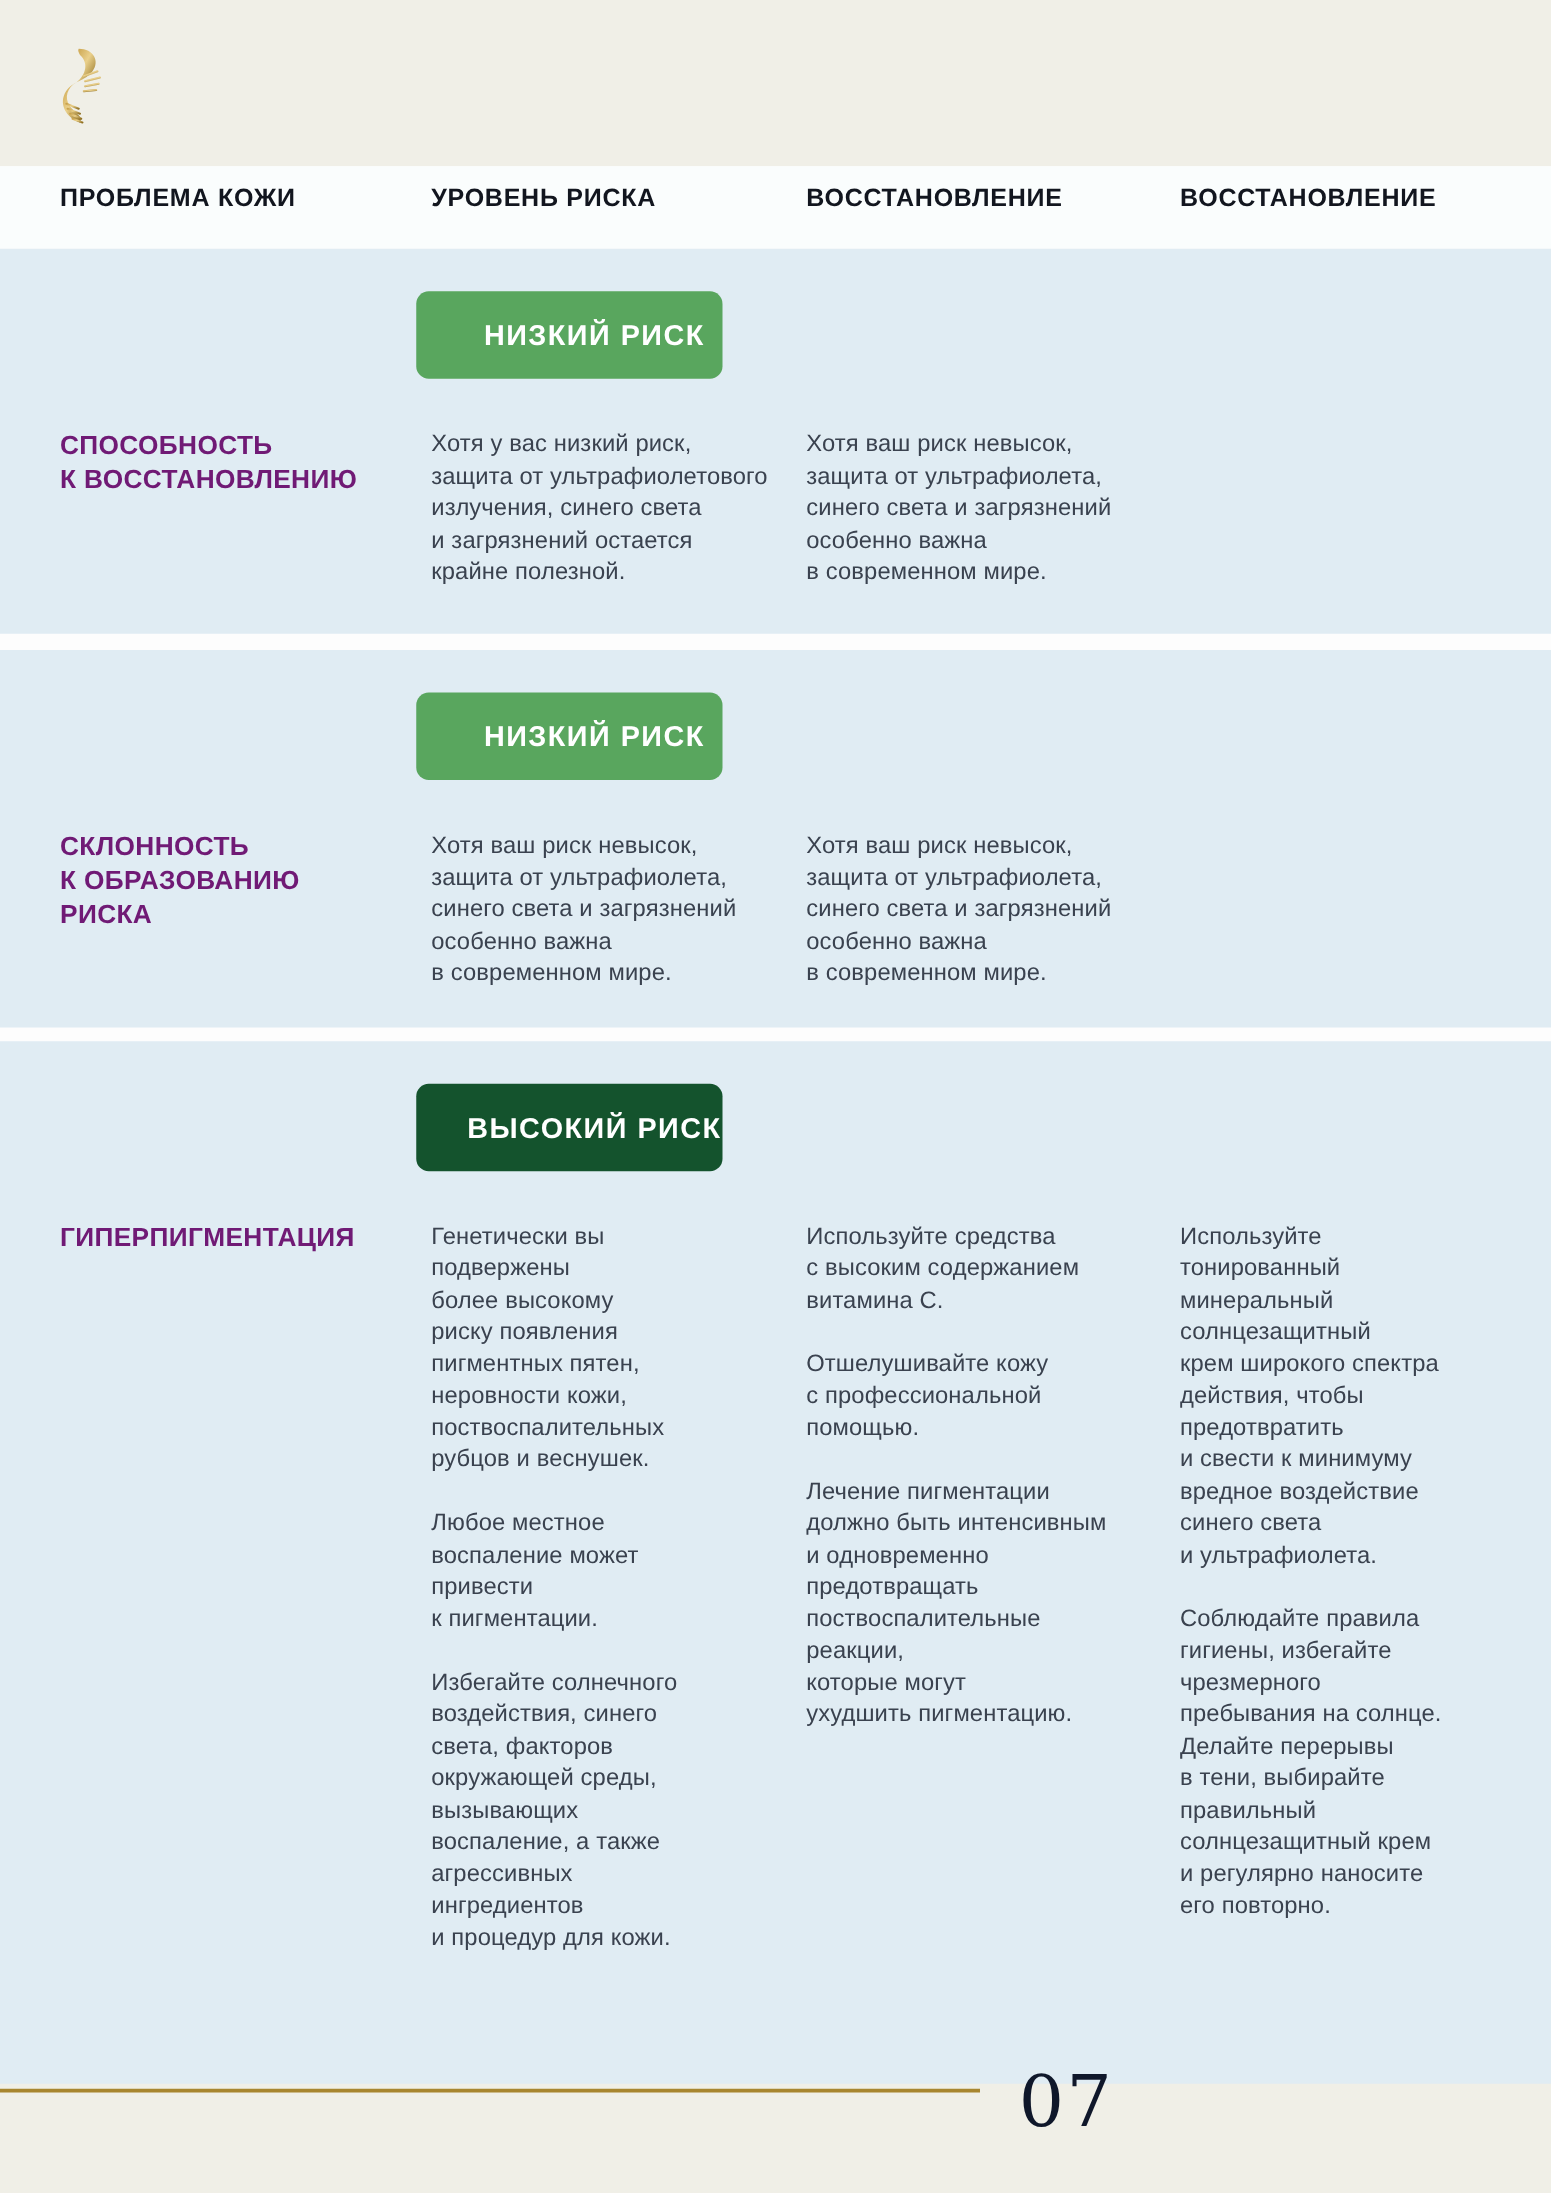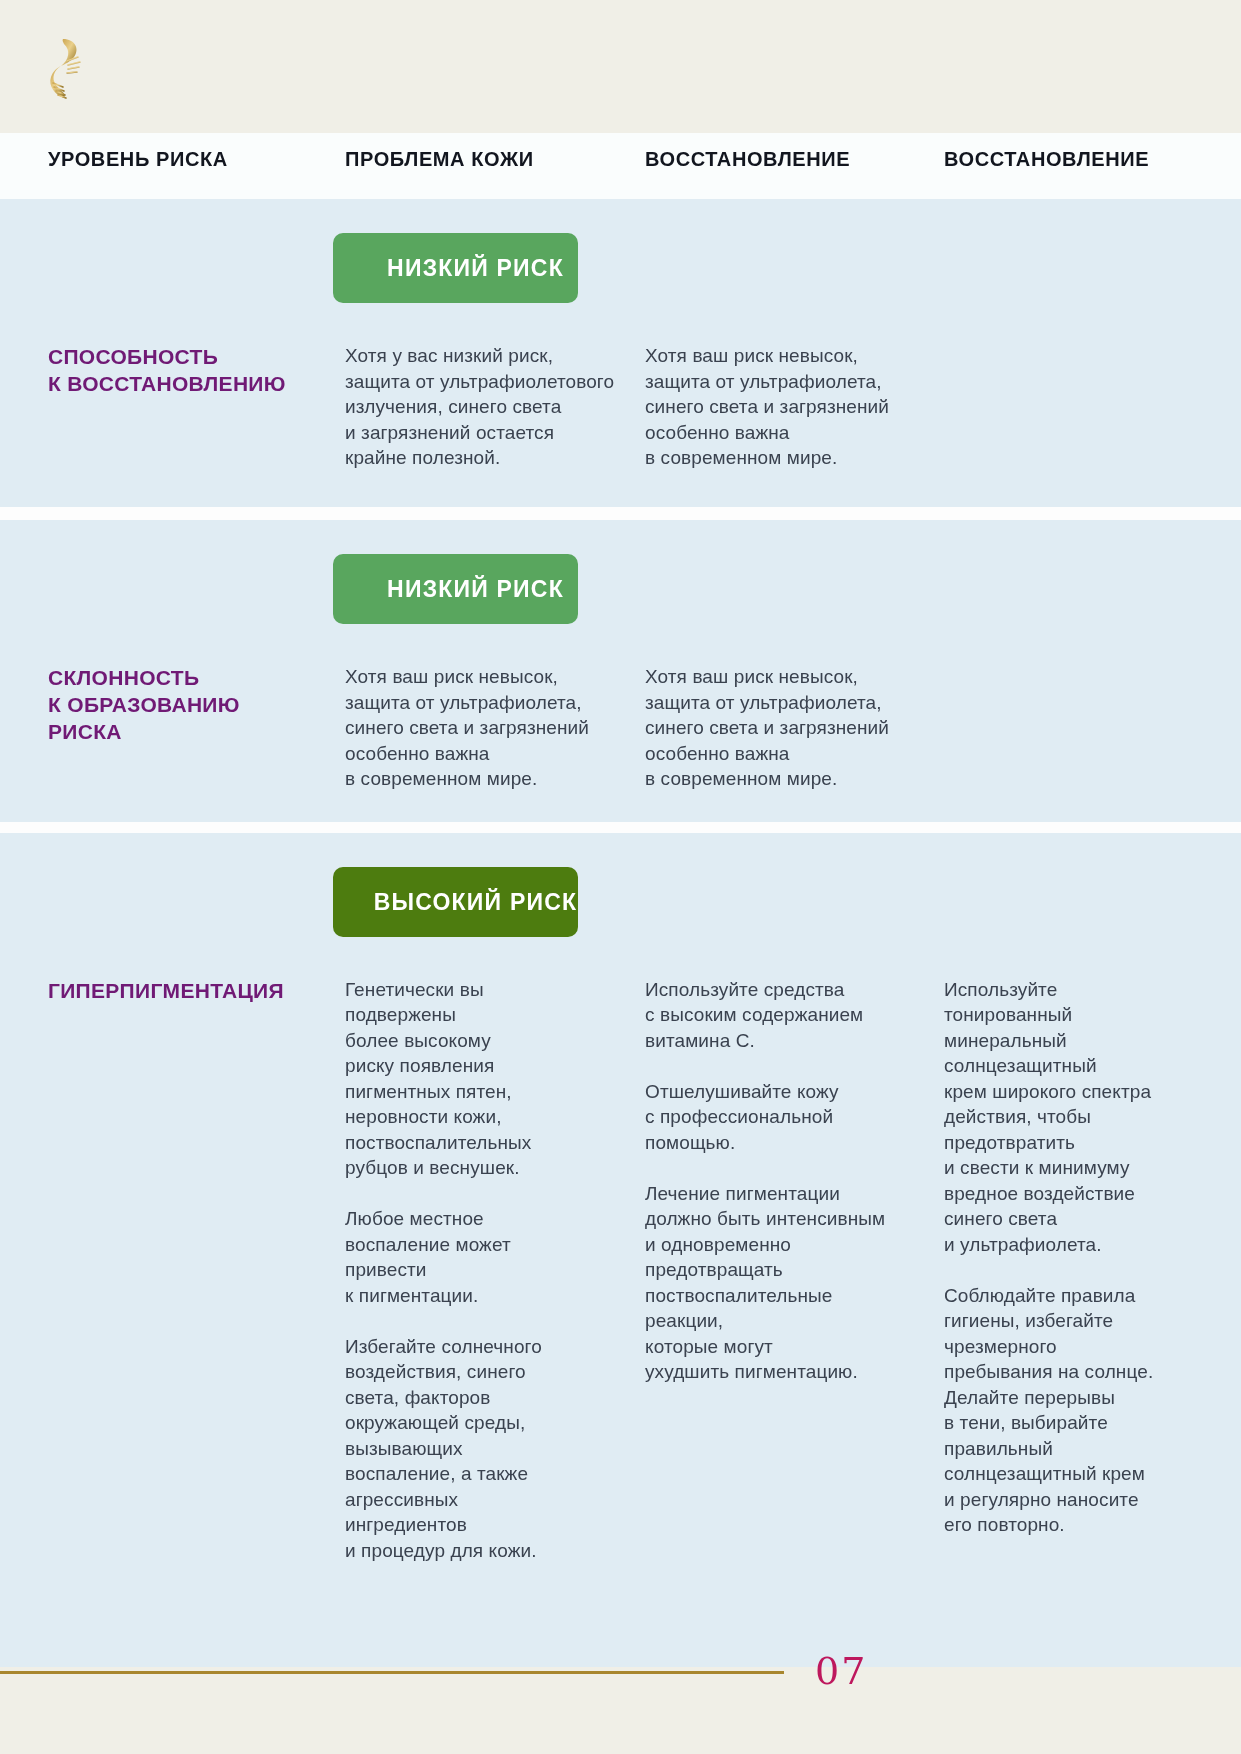--- a/index.html
+++ b/index.html
@@ -43,22 +43,22 @@
   }
   .cell {
     font-size:19px; color:#3a424f; line-height:25.5px;
     letter-spacing:0.1px; white-space:pre-line;
   }
 
   footer { position:absolute; left:0; top:1652px; width:1241px; height:102px; }
   .gold-line { position:absolute; left:0; top:19px; width:784px; height:3px; background:#a8862f; }
   .page-number {
     position:absolute; left:815px; top:-3px;
-    font-family:"DejaVu Serif", serif; font-size:38px; font-weight:400;
-    color:#be185d; letter-spacing:2px;
+    font-family:"DejaVu Serif", serif; font-size:57px; font-weight:400;
+    color:#0f172a; letter-spacing:2px;
   }
 </style>
 </head>
 <body>
 
 <div class="page">
 
   <div class="logo-area">
     <svg width="40" height="68" viewBox="0 0 40 68">
       <defs>
@@ -79,22 +79,22 @@
         <line x1="8" y1="51" x2="18" y2="55"></line>
         <line x1="10" y1="55" x2="19" y2="59"></line>
         <line x1="12" y1="59" x2="20" y2="62"></line>
       </g>
     </svg>
   </div>
 
   <div class="sheet">
 
     <div class="header-band cols">
+      <div class="hcell">ПРОБЛЕМА КОЖИ</div>
       <div class="hcell">УРОВЕНЬ РИСКА</div>
-      <div class="hcell">ПРОБЛЕМА КОЖИ</div>
       <div class="hcell">ВОССТАНОВЛЕНИЕ</div>
       <div class="hcell">ВОССТАНОВЛЕНИЕ</div>
     </div>
 
     <section class="panel panel-1">
       <div class="badge-row">
         <span class="badge" style="background-color: rgb(89, 166, 94);">НИЗКИЙ РИСК</span>
       </div>
       <div class="cols content">
         <div class="problem">СПОСОБНОСТЬ
@@ -130,21 +130,21 @@
 защита от ультрафиолета,
 синего света и загрязнений
 особенно важна
 в современном мире.</div>
         <div class="cell"></div>
       </div>
     </section>
 
     <section class="panel panel-3">
       <div class="badge-row">
-        <span class="badge" style="background-color: #4d7c0f;">ВЫСОКИЙ РИСК</span>
+        <span class="badge" style="background-color: #14532d;">ВЫСОКИЙ РИСК</span>
       </div>
       <div class="cols content">
         <div class="problem">ГИПЕРПИГМЕНТАЦИЯ</div>
         <div class="cell">Генетически вы
 подвержены
 более высокому
 риску появления
 пигментных пятен,
 неровности кожи,
 поствоспалительных

